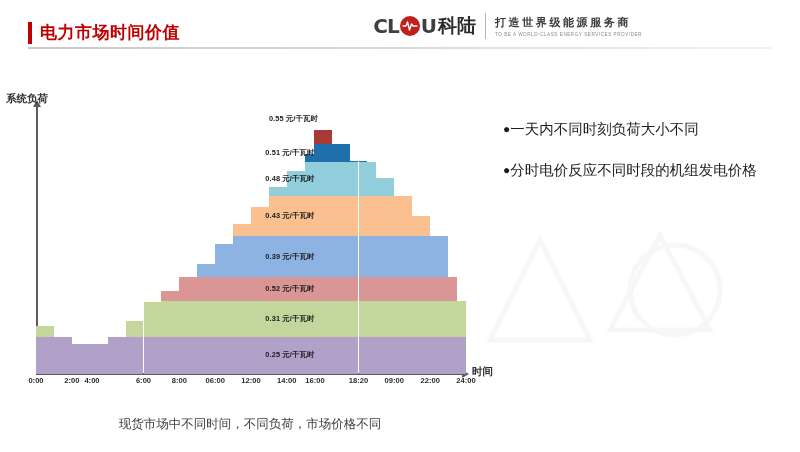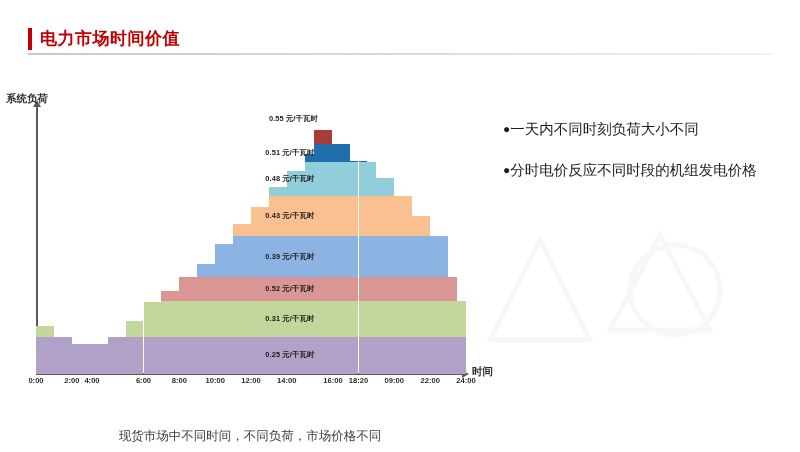--- a/index.html
+++ b/index.html
@@ -3,21 +3,21 @@
 <meta charset="utf-8">
 <style>
   html,body{margin:0;padding:0;}
   body{
     width:800px;height:452px;position:relative;overflow:hidden;
     background:#ffffff;
     font-family:"Liberation Sans","DejaVu Sans",sans-serif;
   }
 
   
-  #header{position:absolute;left:0;top:6px;width:660px;height:58px;}
+  #header{position:absolute;left:0;top:0;width:660px;height:58px;}
   #title-bar{position:absolute;left:28px;top:22px;width:4px;height:22px;background:#c00000;}
   #slide-title{
     position:absolute;left:40px;top:21px;
     font-size:17px;font-weight:bold;color:#c00000;letter-spacing:.5px;
     white-space:nowrap;
   }
   #header-rule{
     position:absolute;left:28px;top:47px;width:744px;height:2px;
     background:linear-gradient(to right,#c9c9c9 0%,#dcdcdc 55%,#f2f2f2 100%);
   }
@@ -88,21 +88,21 @@
     position:absolute;font-size:7.4px;font-weight:bold;color:#1a1a1a;
     white-space:nowrap;letter-spacing:.1px;
   }
 
   .xtick{
     position:absolute;top:284px;font-size:7.6px;font-weight:bold;color:#2b2b2b;
     transform:translateX(-50%);white-space:nowrap;
   }
 
   #chart-caption{
-    position:absolute;left:0px;top:428px;width:500px;text-align:center;
+    position:absolute;left:0px;top:416px;width:500px;text-align:center;
     font-size:12.5px;color:#404040;white-space:nowrap;
   }
 
   
   #panel{position:absolute;left:503px;top:92px;width:290px;}
   #headline{
     font-size:16.5px;font-weight:bold;color:#fa0f0c;line-height:25px;
     letter-spacing:.2px;
   }
   .bullet{
@@ -115,20 +115,37 @@
   #bullet-2{margin-top:20px;}
 </style>
 </head>
 <body>
 
 <div id="header">
   <div id="title-bar"></div>
   <div id="slide-title">电力市场时间价值</div>
   <div id="header-rule"></div>
 
+  <div id="logo">
+    <div id="logo-mark">
+      <span id="logo-c">CL</span>
+      <span id="logo-pulse">
+        <svg width="16" height="14" viewBox="0 0 16 14" aria-hidden="true">
+          <polyline points="1,7 4,7 5.5,3 7.5,11 9.5,5 11,7 15,7" fill="none" stroke="#ffffff" stroke-width="1.4" stroke-linejoin="round" stroke-linecap="round"></polyline>
+        </svg>
+      </span>
+      <span id="logo-u">U</span>
+      <span id="logo-cn">科陆</span>
+    </div>
+    <div id="logo-divider"></div>
+    <div id="logo-slogan">
+      <div id="logo-slogan-cn">打造世界级能源服务商</div>
+      <div id="logo-slogan-en">TO BE A WORLD-CLASS ENERGY SERVICES PROVIDER</div>
+    </div>
+  </div>
 </div>
 
 <svg id="watermark" viewBox="0 0 300 200" aria-hidden="true">
   <path d="M30,160 L80,60 L130,160 Z" fill="none" stroke="#7a7a7a" stroke-width="5"></path>
   <path d="M150,150 L200,55 L250,150 Z" fill="none" stroke="#7a7a7a" stroke-width="5"></path>
   <circle cx="215" cy="110" r="45" fill="none" stroke="#7a7a7a" stroke-width="5"></circle>
 </svg>
 
 <div id="chart">
   <div id="y-arrow"></div>
@@ -342,24 +359,24 @@
       <div class="band-rect" style="left: 277.708px; width: 8.95833px; top: 23.9286px; height: 14.3571px; background: rgb(168, 59, 54);"></div>
       <div class="band-rect" style="left: 286.667px; width: 8.95833px; top: 23.9286px; height: 14.3571px; background: rgb(168, 59, 54);"></div>
       <div class="price-label" style="left: 232.917px; top: 7.92857px;">0.55 元/千瓦时</div>
     </div>
   <div id="xticks">
       <div class="xtick" style="left: 36px;">0:00</div>
       <div class="xtick" style="left: 71.8333px;">2:00</div>
       <div class="xtick" style="left: 92px;">4:00</div>
       <div class="xtick" style="left: 143.5px;">6:00</div>
       <div class="xtick" style="left: 179.333px;">8:00</div>
-      <div class="xtick" style="left: 215.167px;">10:00</div>
+      <div class="xtick" style="left: 215.167px;">06:00</div>
       <div class="xtick" style="left: 251px;">12:00</div>
       <div class="xtick" style="left: 286.833px;">14:00</div>
-      <div class="xtick" style="left: 333px;">16:00</div>
+      <div class="xtick" style="left: 315px;">16:00</div>
       <div class="xtick" style="left: 358.5px;">18:20</div>
       <div class="xtick" style="left: 394.333px;">09:00</div>
       <div class="xtick" style="left: 430.167px;">22:00</div>
       <div class="xtick" style="left: 466px;">24:00</div>
     </div>
 </div>
 
 <div id="chart-caption">现货市场中不同时间，不同负荷，市场价格不同</div>
 
 <div id="panel">

